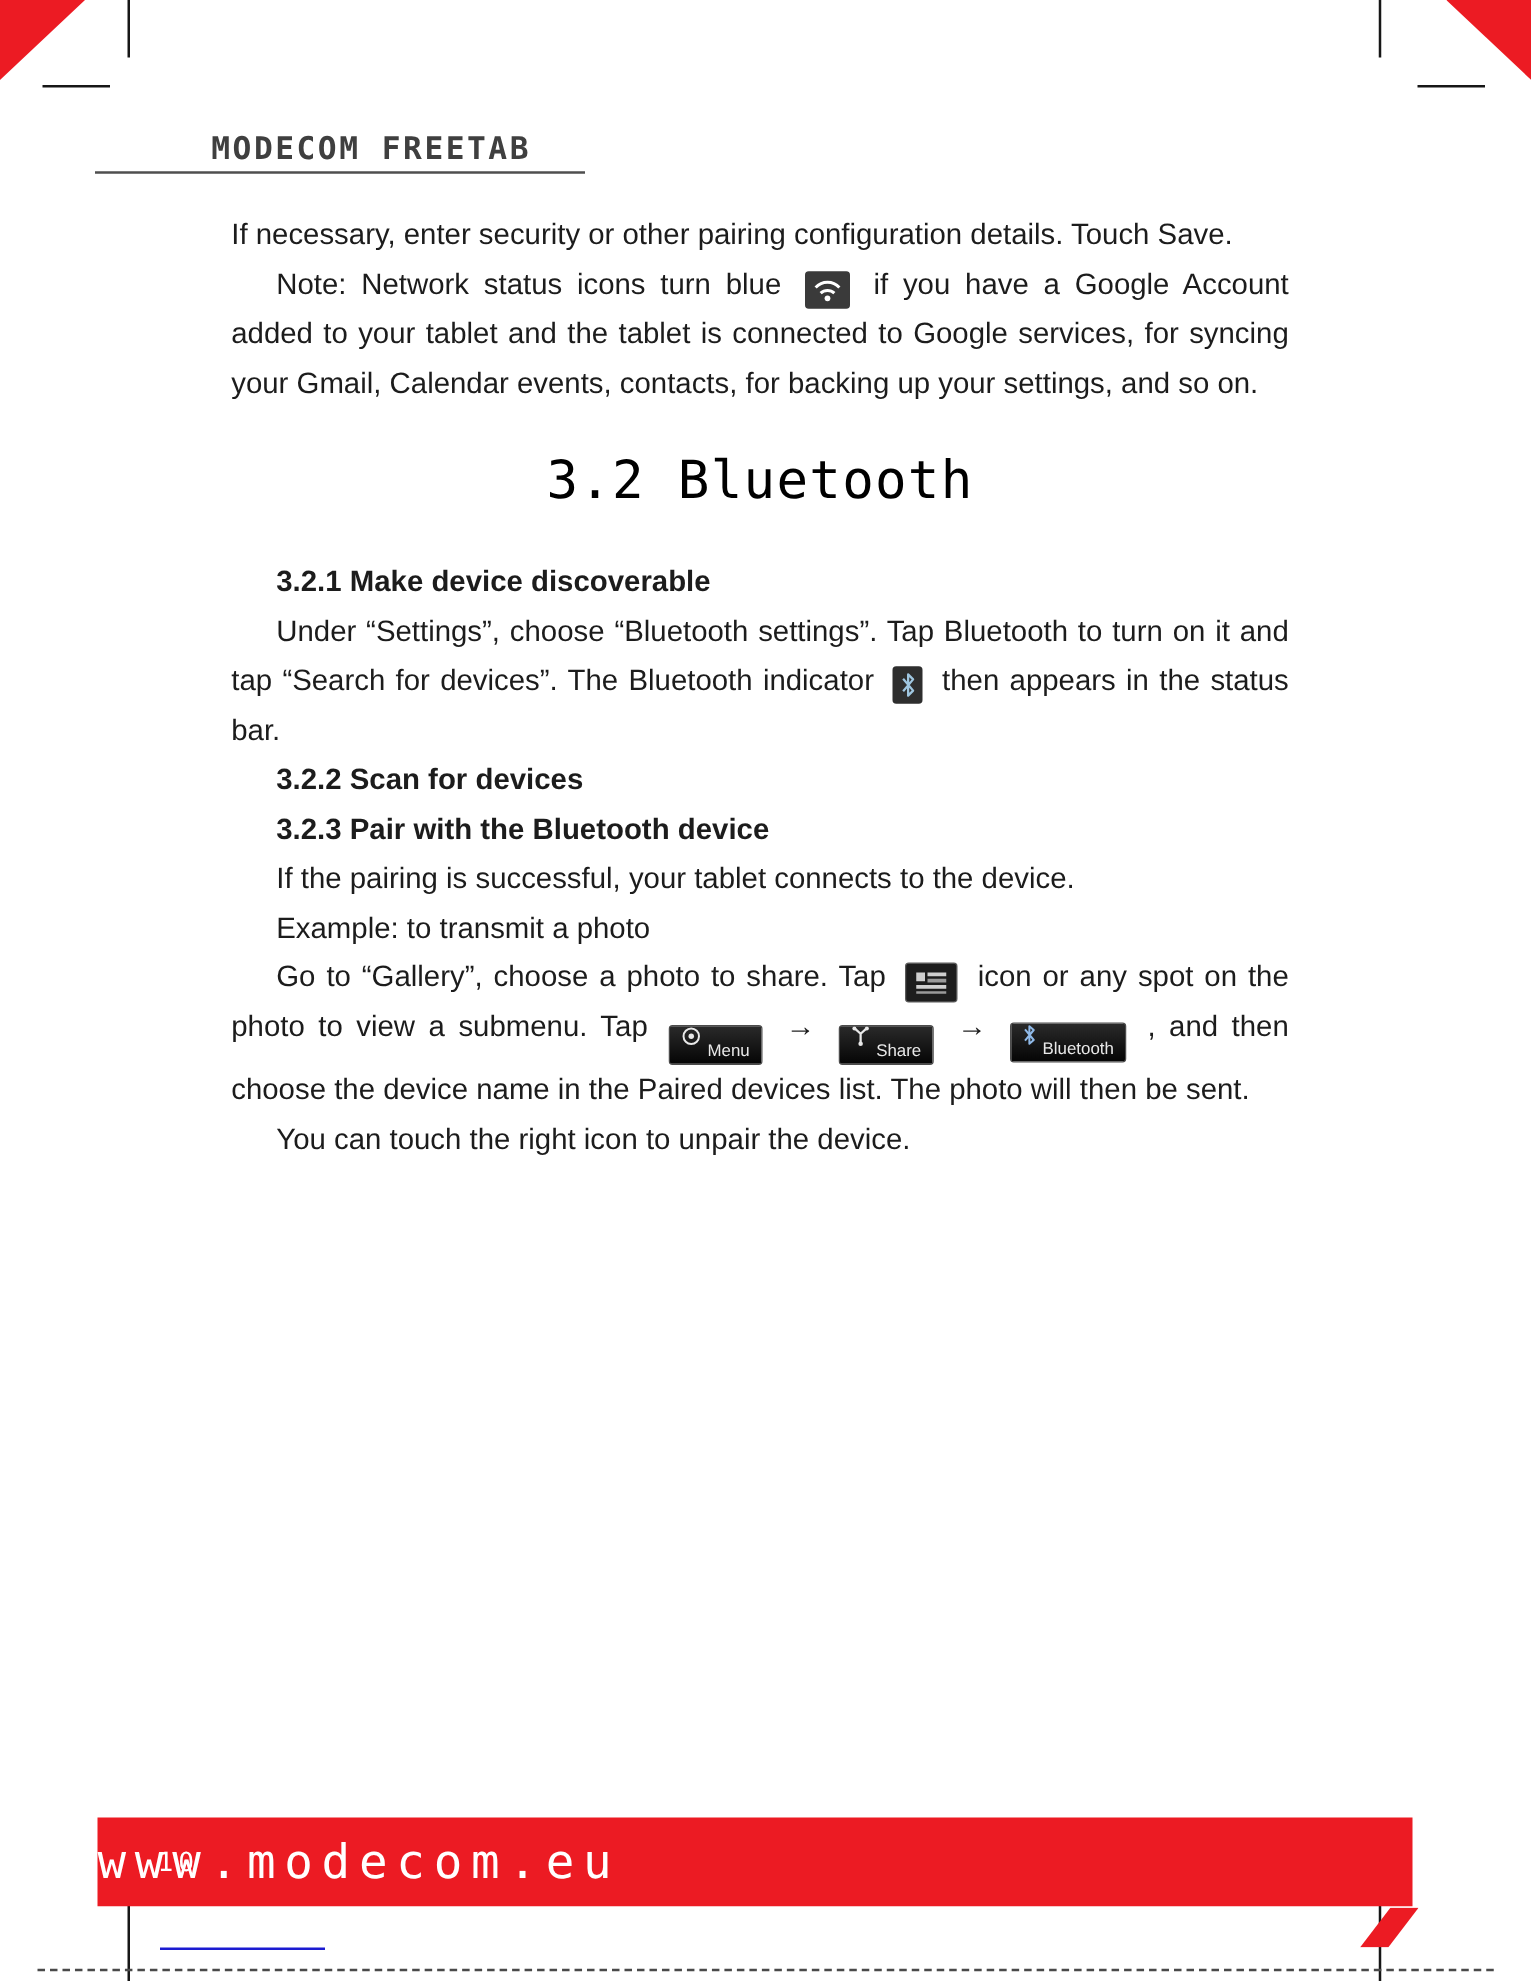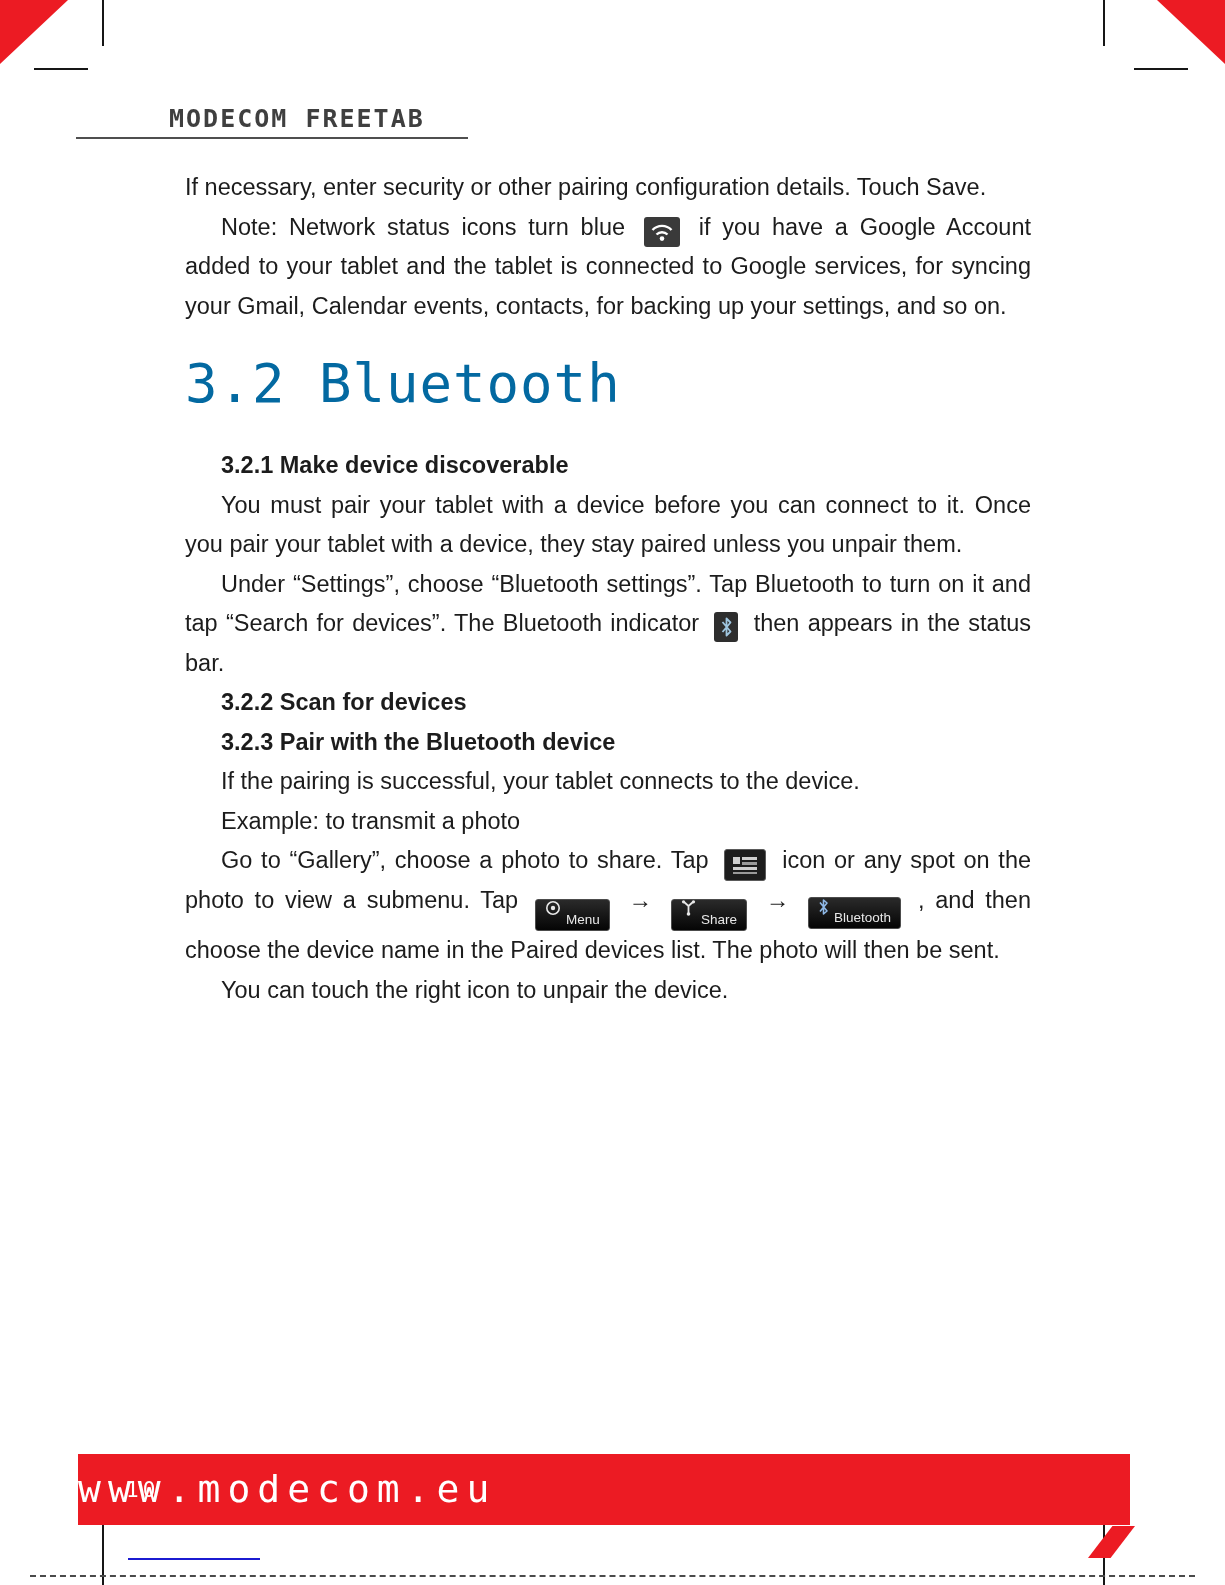--- a/index.html
+++ b/index.html
@@ -30,22 +30,22 @@
          letter-spacing:2px;color:#3f3f3f;}
   .brand-line{position:absolute;left:76px;top:137px;width:392px;height:2px;background:#4f4f4f;}
 
   
   .content{position:absolute;left:185px;top:168px;width:846px;font-size:23.5px;
            line-height:39.5px;text-align:justify;}
   .para{margin:0;text-indent:36px;}
   .para.no-indent{text-indent:0;}
   .subhead{font-weight:bold;}
   .section-title{font-family:"DejaVu Sans Mono", monospace;font-weight:normal;
-                 color:#0369a1;font-size:54px;letter-spacing:1px;margin:34px 0 38px 0;
-                 text-align:left;line-height:48px;}
+                 color:#000000;font-size:42px;letter-spacing:1px;margin:34px 0 38px 0;
+                 text-align:center;line-height:48px;}
 
   
   .ic{display:inline-flex;align-items:center;justify-content:center;
       background:#3a3a3a;border-radius:3px;vertical-align:-7px;margin:0 7px;}
   .ic-wifi{width:36px;height:30px;}
   .ic-bt{width:24px;height:30px;background:#2e2e2e;}
   .ic-gallery{width:40px;height:30px;background:#1d1d1d;border:1px solid #5a5a5a;}
   .btn{display:inline-flex;align-items:flex-start;height:30px;padding:0 9px;
        background:linear-gradient(#2a2a2a,#050505);border:1px solid #4c4c4c;
        border-radius:3px;vertical-align:-8px;margin:0 6px;}
@@ -95,21 +95,20 @@
             <path d="M6.5 11.5 A8 8 0 0 1 17.5 11.5" stroke="#ffffff" stroke-width="2.4" fill="none"></path>
             <circle cx="12" cy="15.6" r="2.3" fill="#ffffff"></circle>
           </svg>
         </span>
       <span>if you have a Google Account added to your tablet and the tablet is connected to Google services, for syncing your Gmail, Calendar events, contacts, for backing up your settings, and so on.</span>
     </p>
 
     <h1 class="section-title">3.2 Bluetooth</h1>
 
     <p class="para subhead">3.2.1 Make device discoverable</p>
-    <p class="para">You must pair your tablet with a device before you can connect to it. Once you pair your tablet with a device, they stay paired unless you unpair them.</p>
     <p class="para">
       <span>Under “Settings”, choose “Bluetooth settings”. Tap Bluetooth to turn on it and tap “Search for devices”. The Bluetooth indicator</span>
       <span class="ic ic-bt">
           <svg width="13" height="22" viewBox="0 0 13 22">
             <path d="M2.5 6 L10.5 15.5 L6.5 19.5 L6.5 2.5 L10.5 6.5 L2.5 16" stroke="#9fc6e0" stroke-width="1.8" fill="none" stroke-linejoin="round"></path>
           </svg>
         </span>
       <span>then appears in the status bar.</span>
     </p>
 

